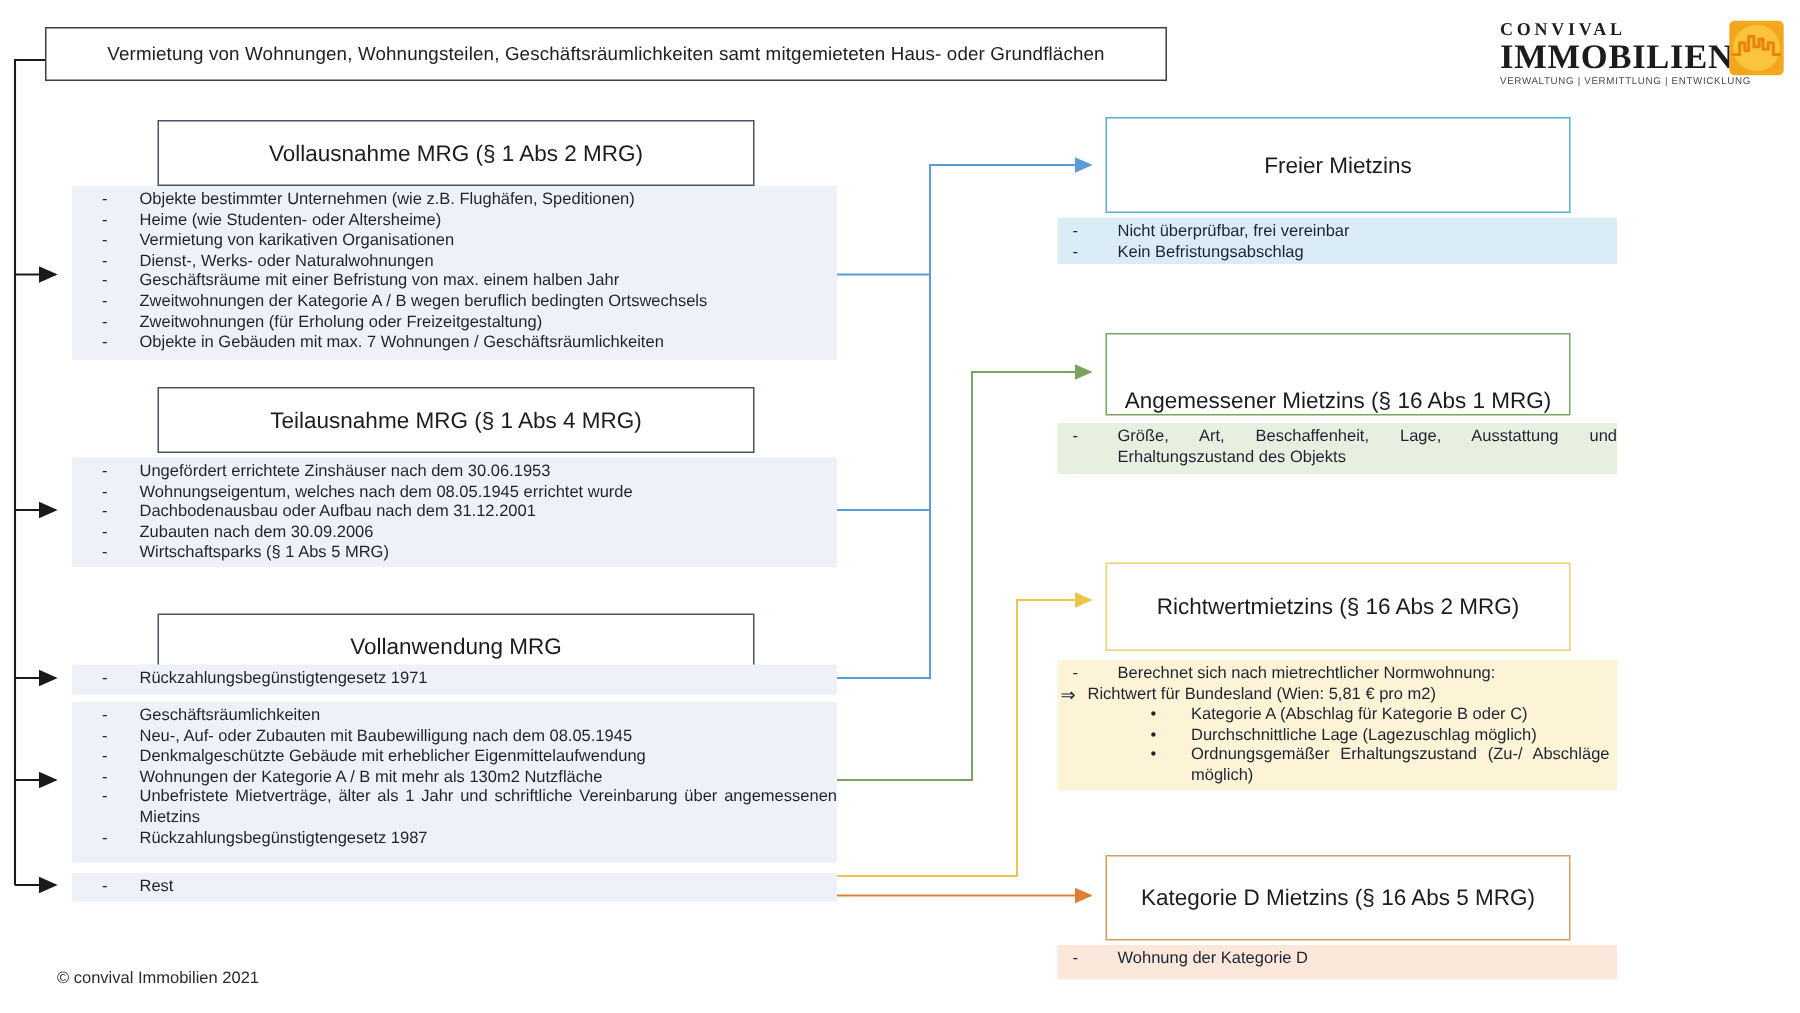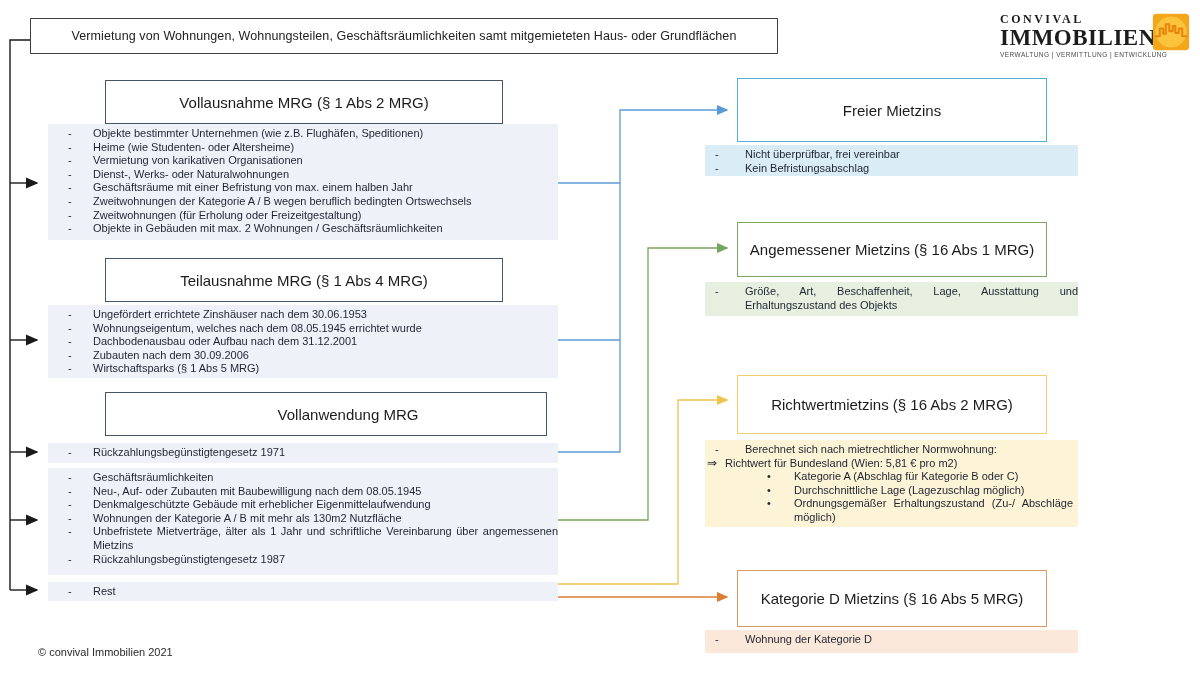--- a/index.html
+++ b/index.html
@@ -40,29 +40,29 @@
   .bul{flex:0 0 auto;text-align:left;}
   .txt{flex:1 1 auto;}
   .txt.just{text-align:justify;}
   .list-left .bul{margin-left:20px;width:25px;}
   .list-right .bul{margin-left:10px;width:30px;}
   .row.arrow .bul{margin-left:2px;width:18px;font-size:12px;}
   .row.sub .bul{margin-left:62px;width:27px;}
   .row.sub .txt{padding-right:5px;}
 
   
-  #lt1{top:80px;}  #lt2{top:258px;text-align:right;}  #lt3{top:392px;padding-left:44px;}
+  #lt1{top:80px;}  #lt2{top:258px;text-align:right;}  #lt3{top:409px;}
   #ll1{top:124px;height:116px;}
   #ll2{top:305px;height:73px;}
   #ll3a{top:443px;height:20px;}
   #ll3b{top:468px;height:107px;}
   #ll3c{top:582px;height:19px;}
 
   #rt1{top:78px;height:62px;border-color:#55b0d6;}
-  #rt2{top:222px;height:53px;border-color:#7ca465;}
+  #rt2{top:222px;height:53px;border-color:#7ca465;align-items:flex-end;}
   #rt3{top:375px;height:57px;border-color:#eccf6e;}
   #rt4{top:570px;height:55px;border-color:#d99b63;}
   #rl1{top:145px;height:31px;background:#daedf7;}
   #rl2{top:282px;height:34px;background:#e7f0e0;}
   #rl3{top:440px;height:87px;background:#fdf3d6;}
   #rl4{top:630px;height:23px;background:#fbe8da;}
 
   .footer{position:absolute;left:38px;top:646px;font-size:11px;color:#2a2a2a;}
   b{font-weight:normal;}
 </style>
@@ -161,21 +161,21 @@
       <div class="row">
         <span class="bul">-</span>
         <span class="txt">Zweitwohnungen der Kategorie A / B wegen beruflich bedingten Ortswechsels</span>
       </div>
       <div class="row">
         <span class="bul">-</span>
         <span class="txt">Zweitwohnungen (für Erholung oder Freizeitgestaltung)</span>
       </div>
       <div class="row">
         <span class="bul">-</span>
-        <span class="txt">Objekte in Gebäuden mit max. 2 Wohnungen / Geschäftsräumlichkeiten</span>
+        <span class="txt">Objekte in Gebäuden mit max. 7 Wohnungen / Geschäftsräumlichkeiten</span>
       </div>
     </div>
 
   <div id="lt2" class="title-box title-left">
     <span>Teilausnahme MRG (§ 1 Abs 4 MRG)</span>
   </div>
   <div id="ll2" class="list-box list-left">
 
   <div class="row">
         <span class="bul">-</span>

